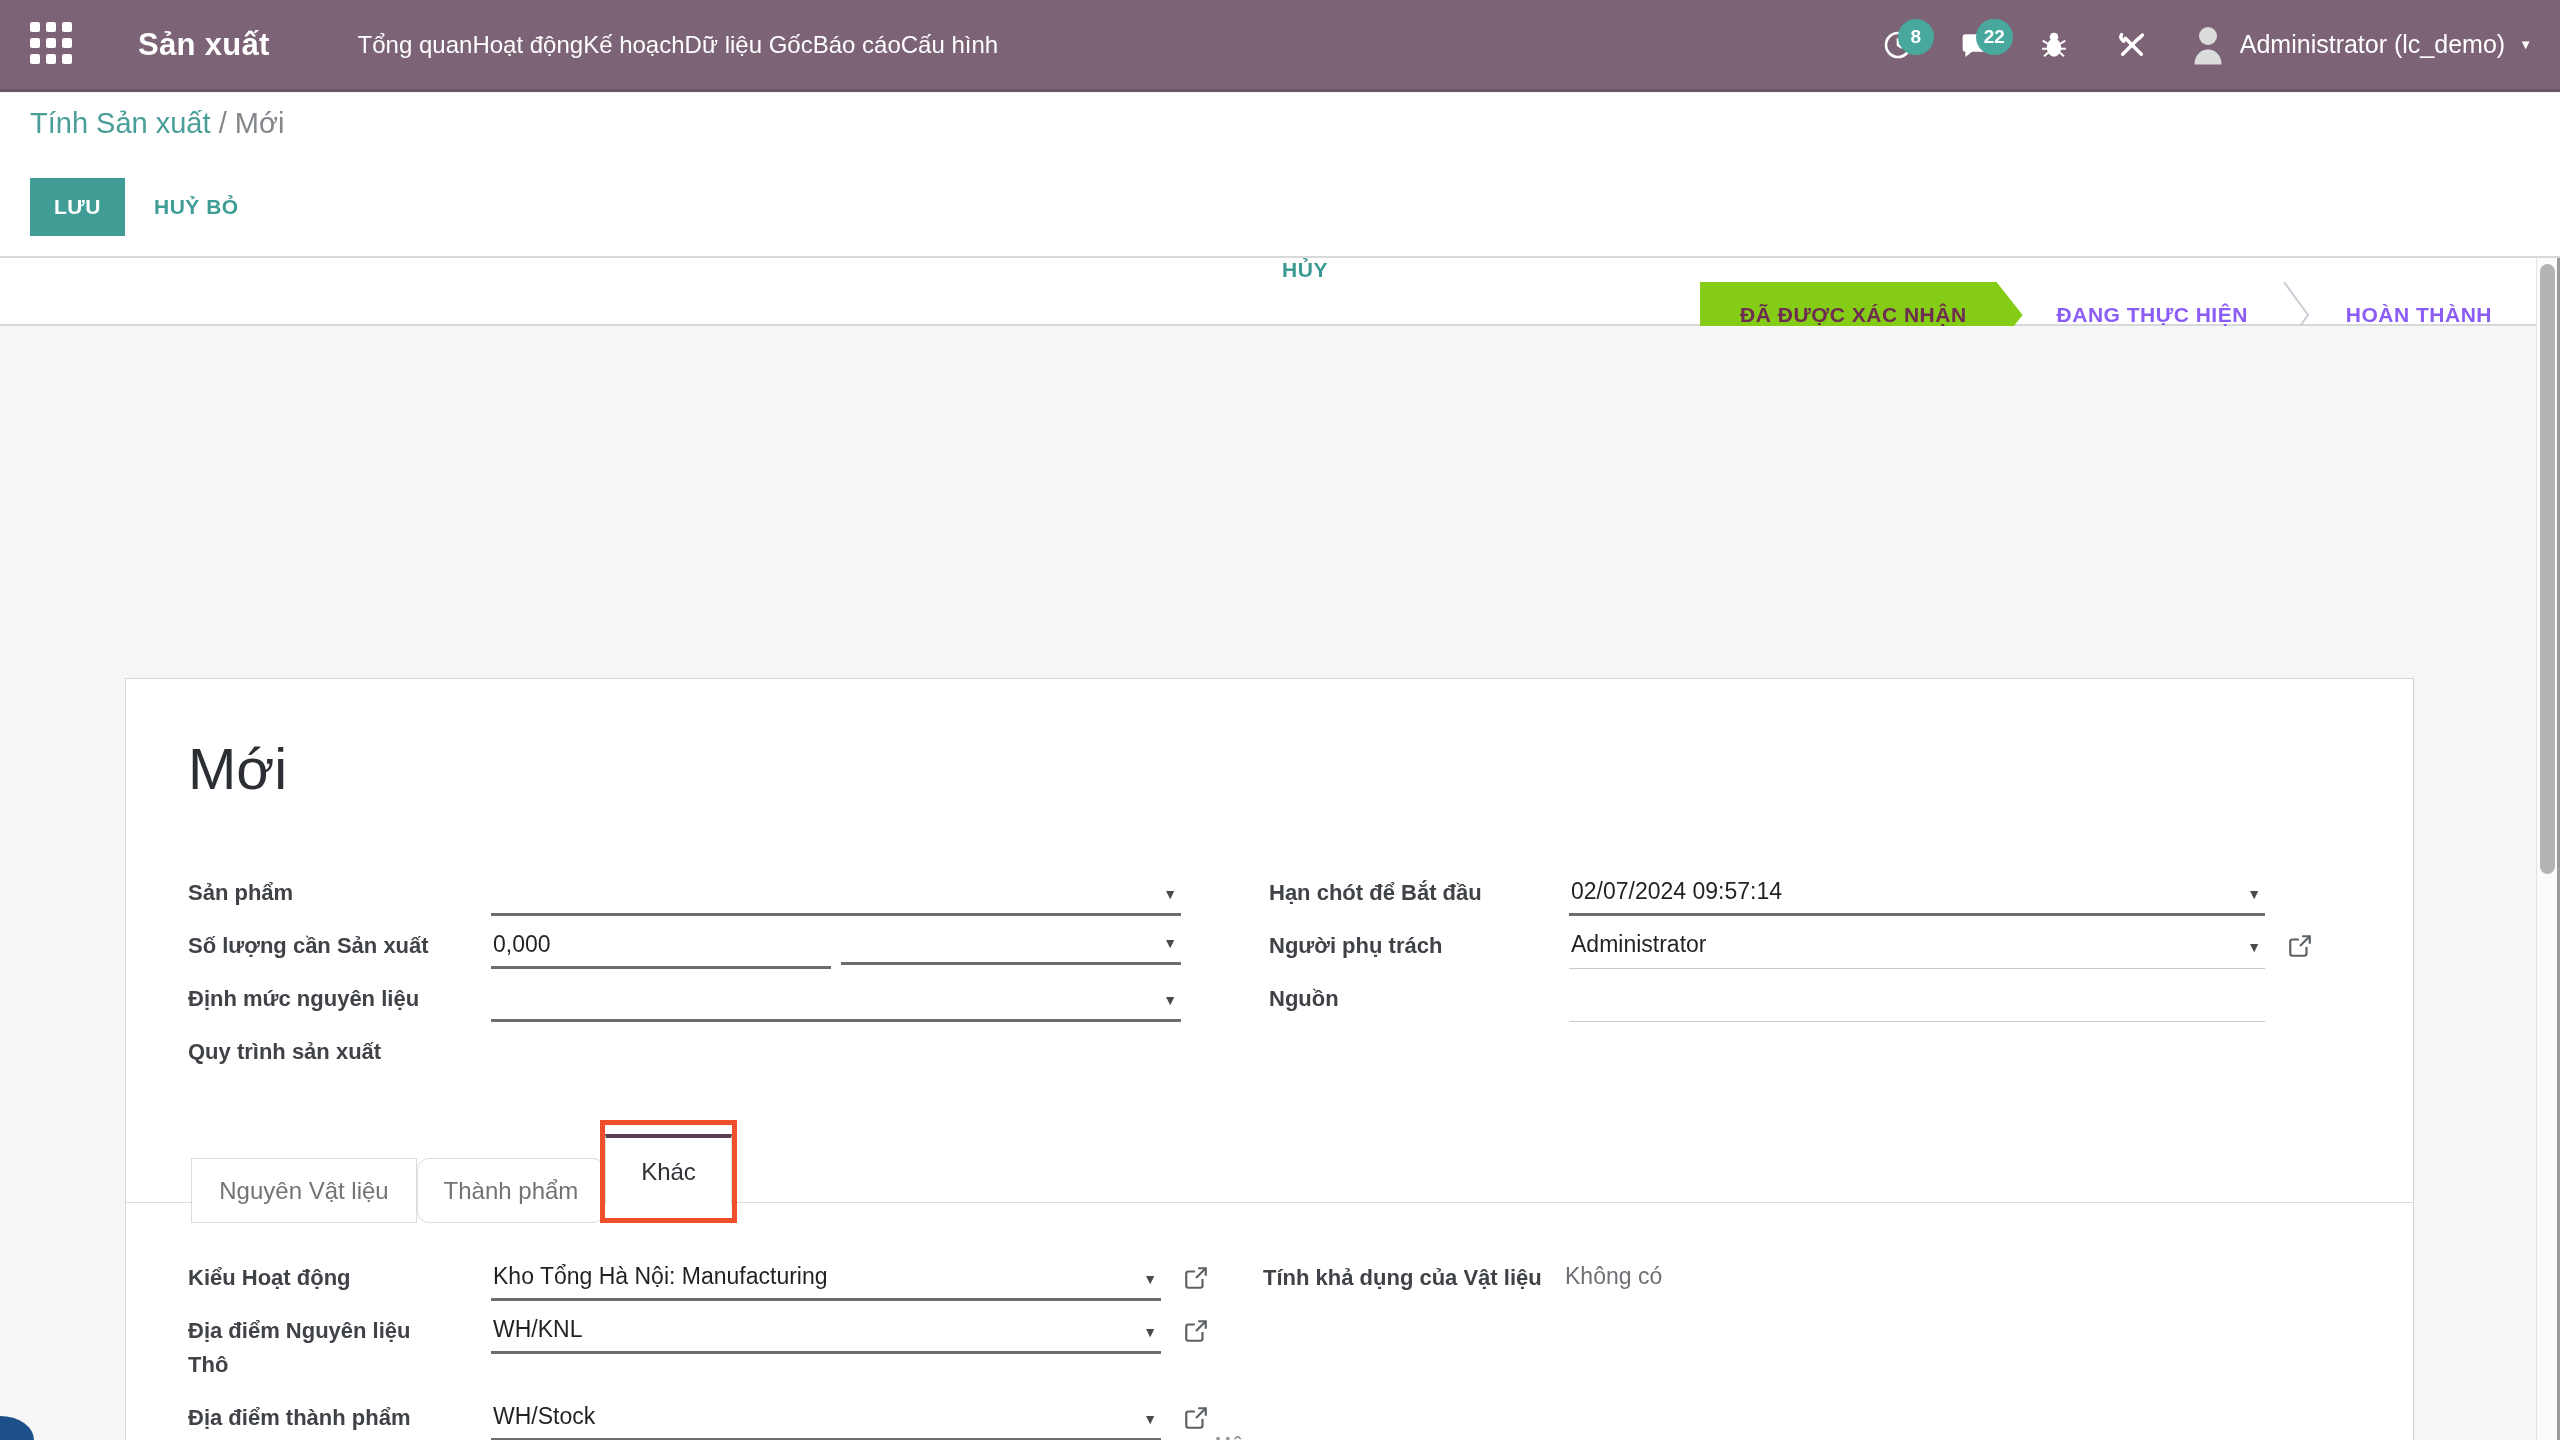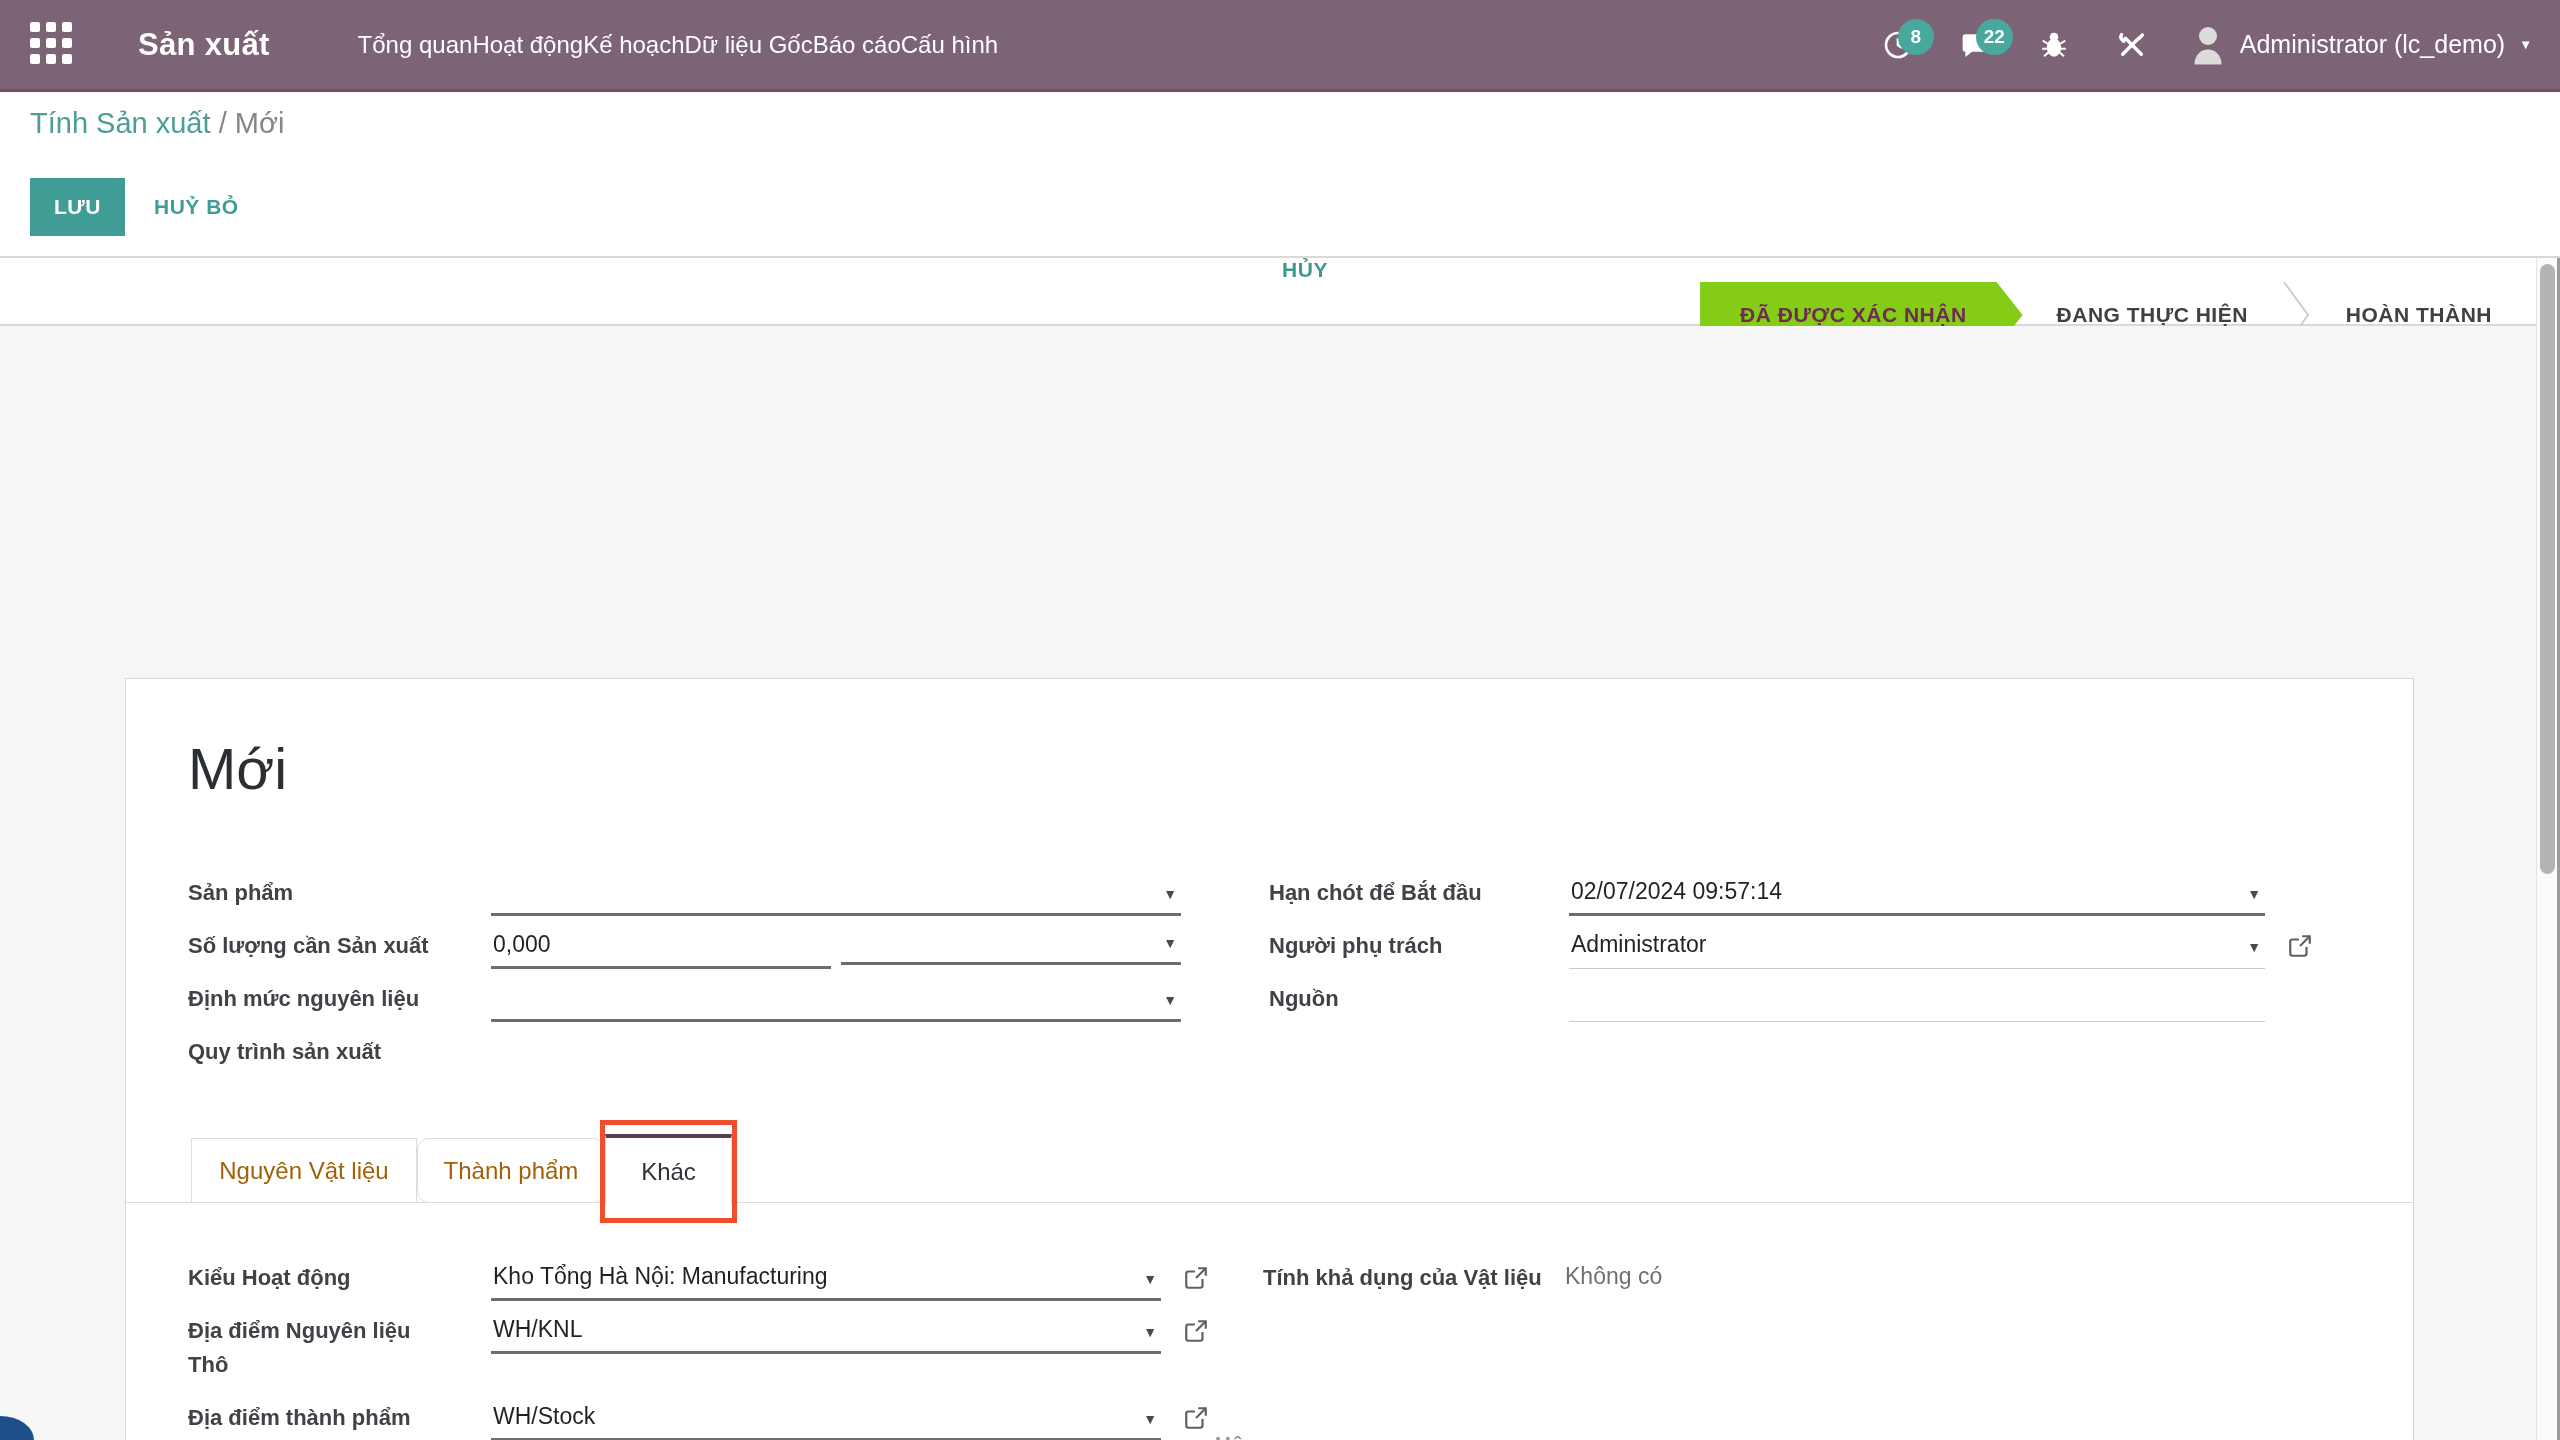--- a/index.html
+++ b/index.html
@@ -52,21 +52,21 @@
   
   .statusbar {
     position:absolute; top:256px; left:0; width:2560px; height:70px; background:#fff;
     border-top:2px solid #d9d9d9; border-bottom:2px solid #d9d9d9;
     display:flex; align-items:center;flex-direction:column;
   }
   .cancel-btn { margin-left:50px; background:none; border:none; color:#3a9a93;
     font-size:21px; font-weight:bold; font-family:inherit; cursor:pointer; letter-spacing:.5px; }
   .states { margin-left:auto; margin-right:34px; display:flex; align-items:stretch; height:66px; }
   .state { display:flex; align-items:center; font-size:21px; font-weight:bold;
-    letter-spacing:.5px; color:#404040; padding:12px 34px; cursor:pointer; white-space:nowrap; }
+    letter-spacing:.5px; color:#8b5cf6; padding:12px 34px; cursor:pointer; white-space:nowrap; }
   .state.active {
     background:#84cc16; color:#6f2c52; padding:0 56px 0 40px;
     clip-path:polygon(0 0, calc(100% - 26px) 0, 100% 50%, calc(100% - 26px) 100%, 0 100%);
   }
   .chev { width:30px; height:66px; flex:0 0 auto; }
 
   
   .content-bg { position:absolute; top:326px; left:0; width:2560px; height:1114px; background:#f6f6f7; }
   .card { position:absolute; top:352px; left:125px; width:2289px; height:905px;
     background:#fff; border:1px solid #d7d7d7; }
@@ -76,22 +76,22 @@
   .f-widget { position:absolute; height:40px; font-size:23px; color:#1f2225; cursor:text; }
   .req { border-bottom:3px solid #6d6d6d; }
   .opt { border-bottom:1px solid #c9c9c9; }
   .f-caret { position:absolute; right:4px; top:10px; font-size:14px; color:#4a4a4a; cursor:pointer; }
   .ext-ic { position:absolute; top:4px; cursor:pointer; }
   .f-value { display:block; padding:2px 30px 0 2px; white-space:nowrap; overflow:hidden; }
   .f-static { position:absolute; font-size:23px; color:#6d7175; }
 
   
   .tab-line { position:absolute; top:523px; left:0; width:2287px; height:1px; background:#dcdcdc; }
-  .tab { position:absolute; top:459px; height:65px; background:#fff; border:1px solid #dcdcdc;
-    display:flex; align-items:center; justify-content:center; font-size:24px; color:#a16207; cursor:pointer; z-index:1; }
+  .tab { position:absolute; top:479px; height:65px; background:#fff; border:1px solid #dcdcdc;
+    display:flex; align-items:center; justify-content:center; font-size:24px; color:#737373; cursor:pointer; z-index:1; }
   .tab.active { top:455px; height:71px; border-top:4px solid #5a3f54; border-bottom:none;
     color:#2f3338; z-index:3; }
   .anno-box { position:absolute; top:441px; left:474px; width:137px; height:103px;
     border:5px solid #f04f2b; z-index:5; pointer-events:none; }
 
   
   .scroll-track { position:absolute; top:258px; left:2536px; width:21px; height:1182px;
     background:#fbfbfb; border-left:1px solid #e3e3e3; }
   .scroll-thumb { position:absolute; top:6px; left:3px; width:15px; height:610px;
     background:#b4b4b4; border-radius:8px; cursor:grab; }

